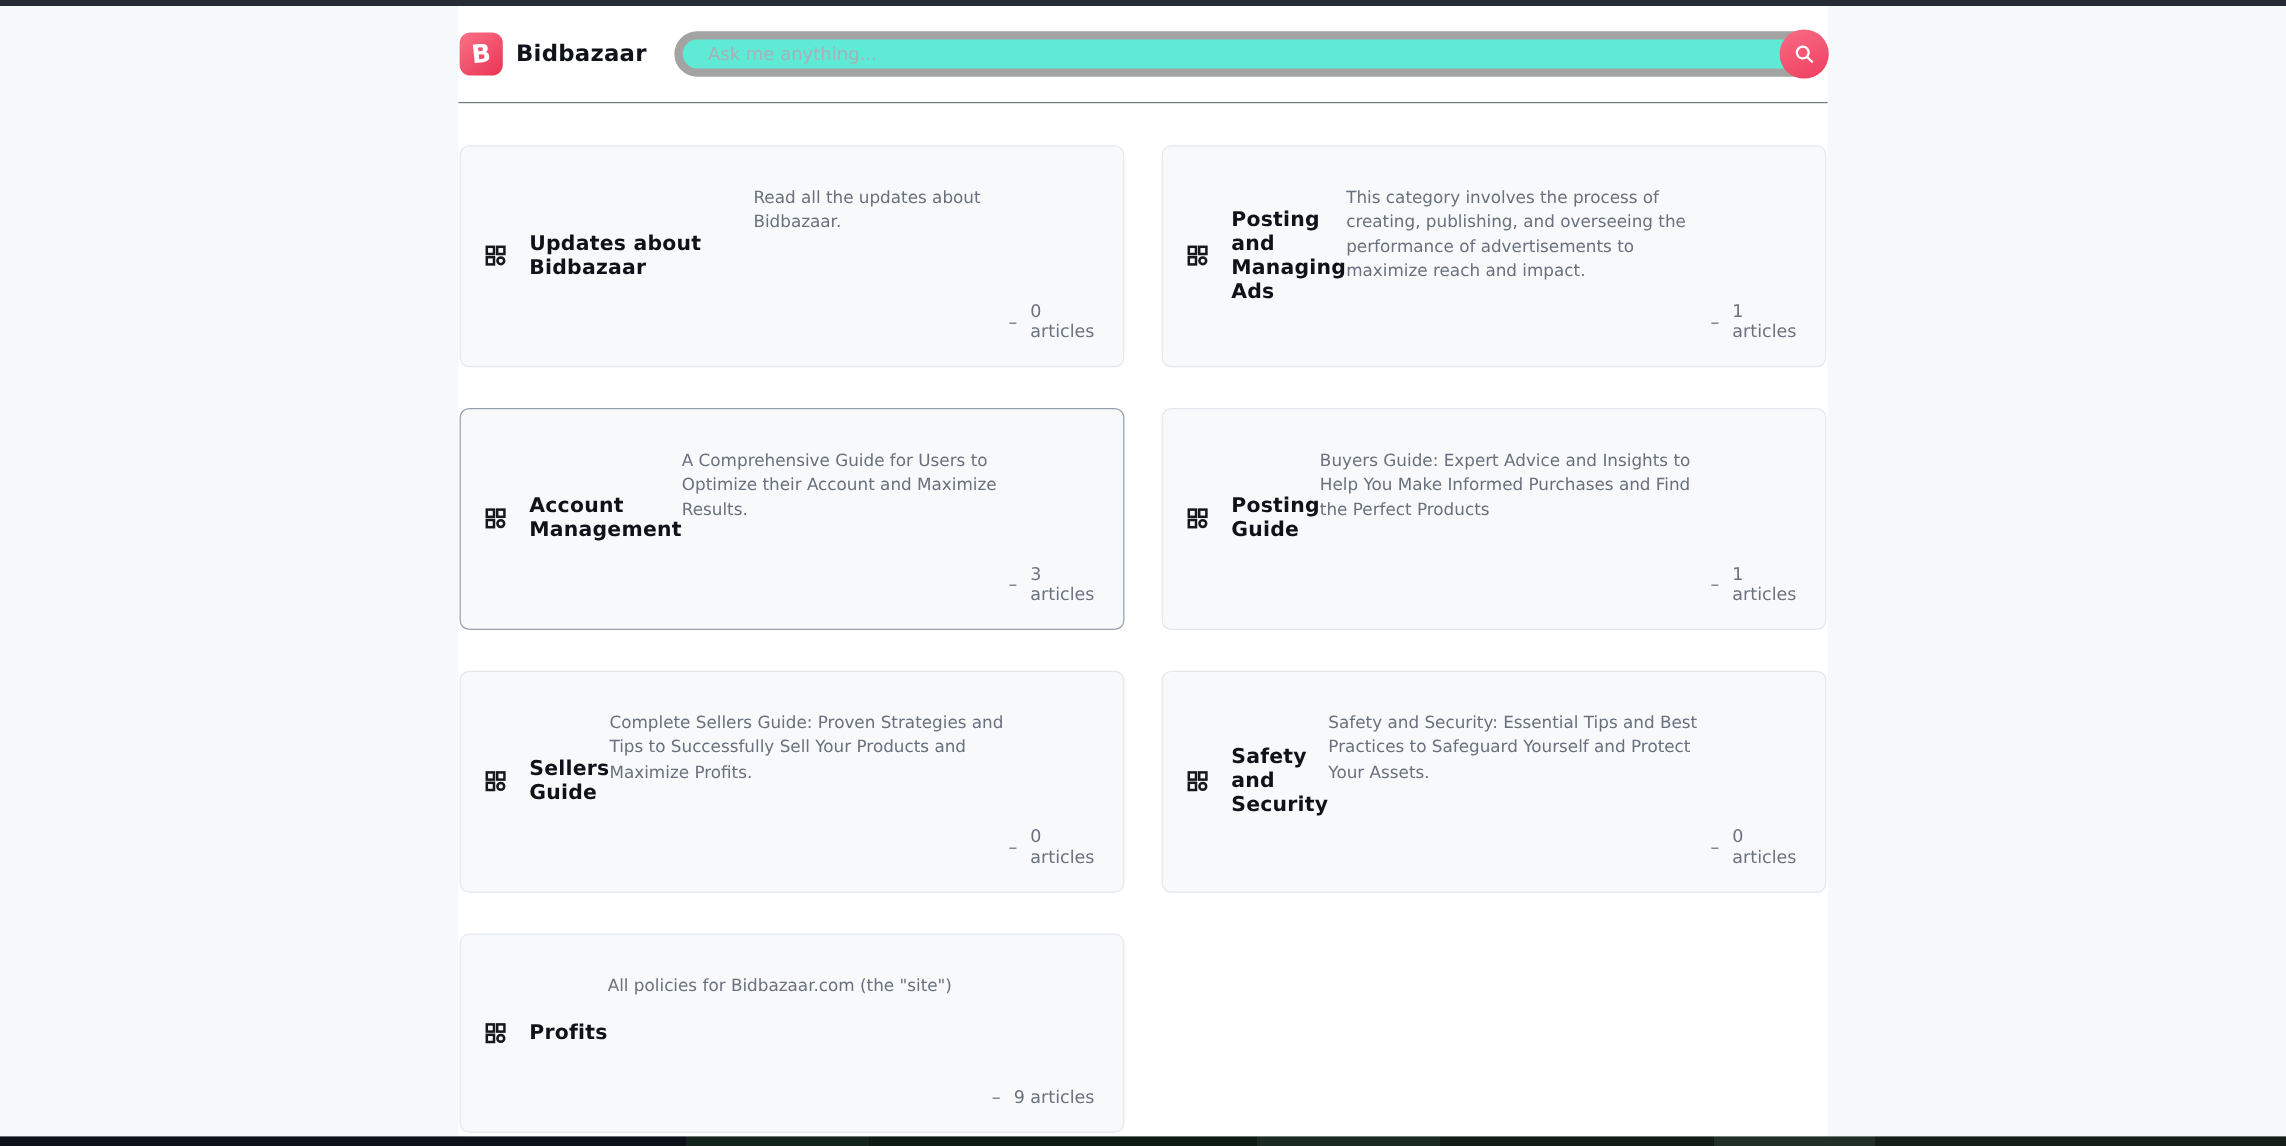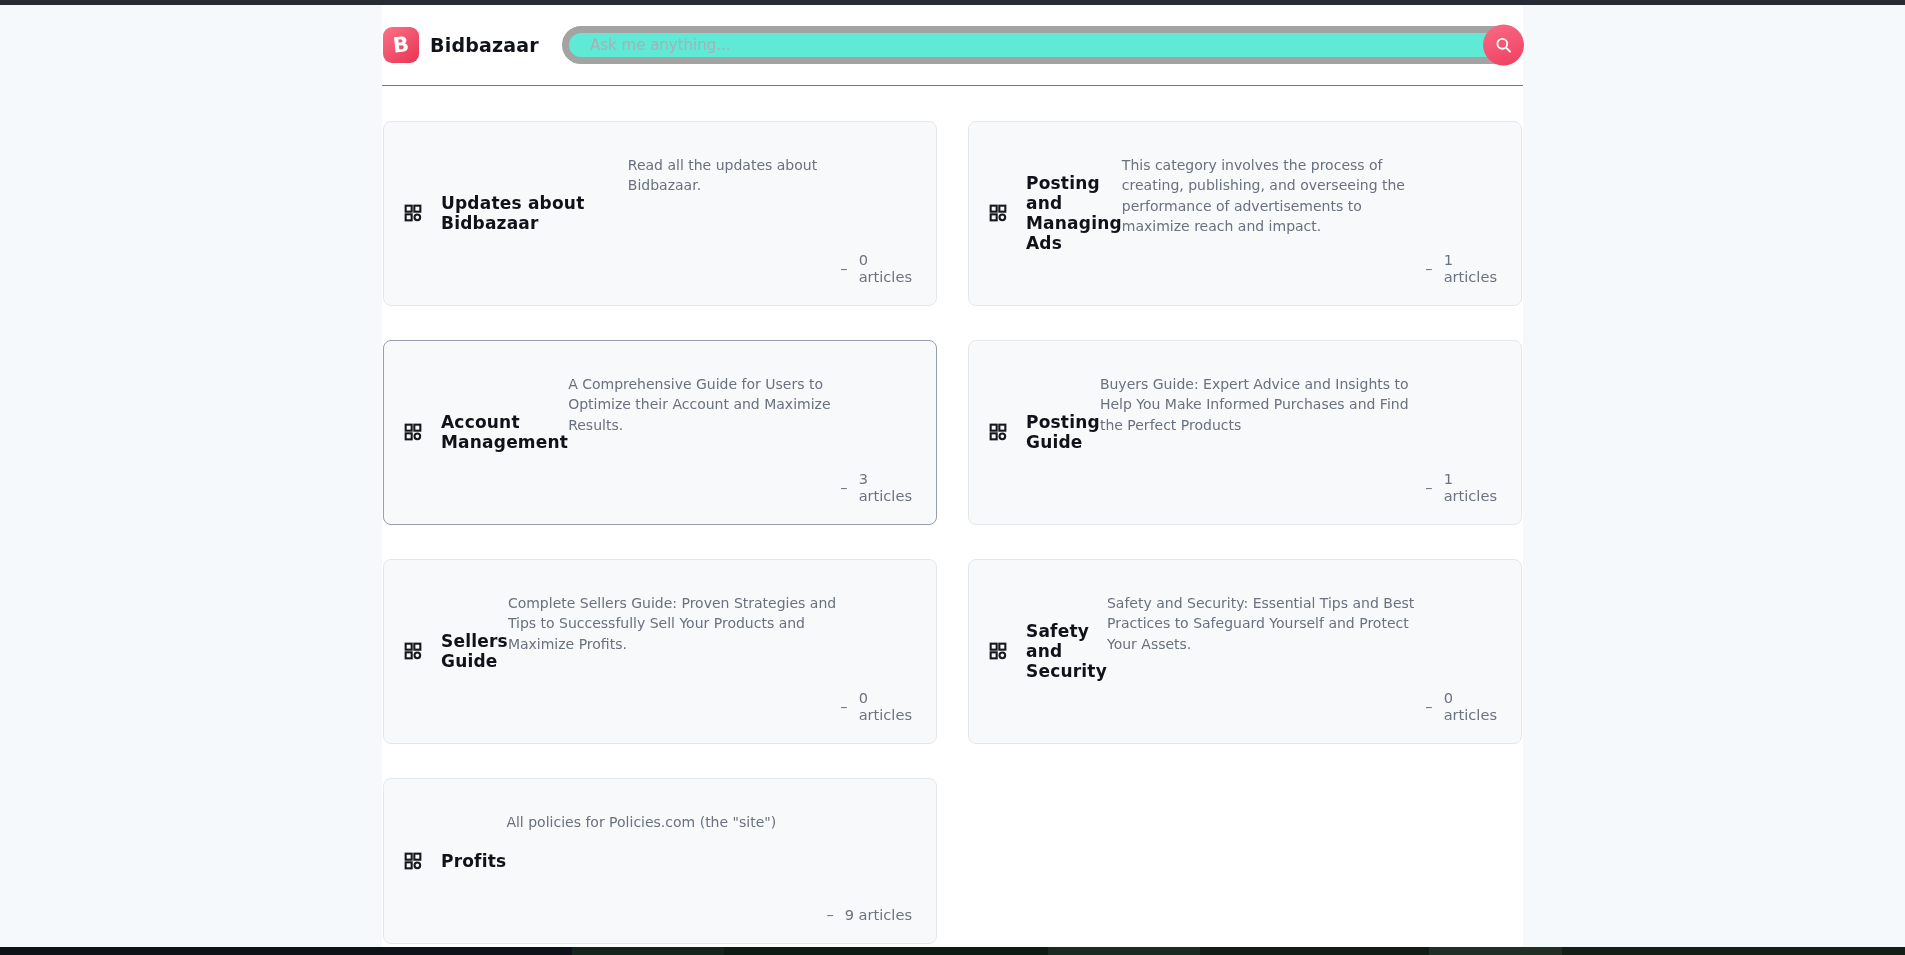--- a/index.html
+++ b/index.html
@@ -231,21 +231,21 @@
       <span class="card-icon">
         <svg width="20" height="20" viewBox="0 0 24 24" fill="none" stroke="currentColor" stroke-width="2.5">
           <rect x="3.2" y="3.2" width="7.2" height="7.2"></rect>
           <rect x="13.6" y="3.2" width="7.2" height="7.2"></rect>
           <rect x="3.2" y="13.6" width="7.2" height="7.2"></rect>
           <circle cx="17.2" cy="17.2" r="3.4"></circle>
         </svg>
       </span>
       <span class="card-title">Profits</span>
     </div>
-    <div class="card-desc">All policies for Policies.com (the "site")</div>
+    <div class="card-desc">All policies for Bidbazaar.com (the "site")</div>
     <div class="card-count">
       <span class="dash">–</span>
       <span class="count-text">9 articles</span>
     </div>
   </div>
 </div>
 
 </div>
 
 <div class="bottom-bar"></div>

